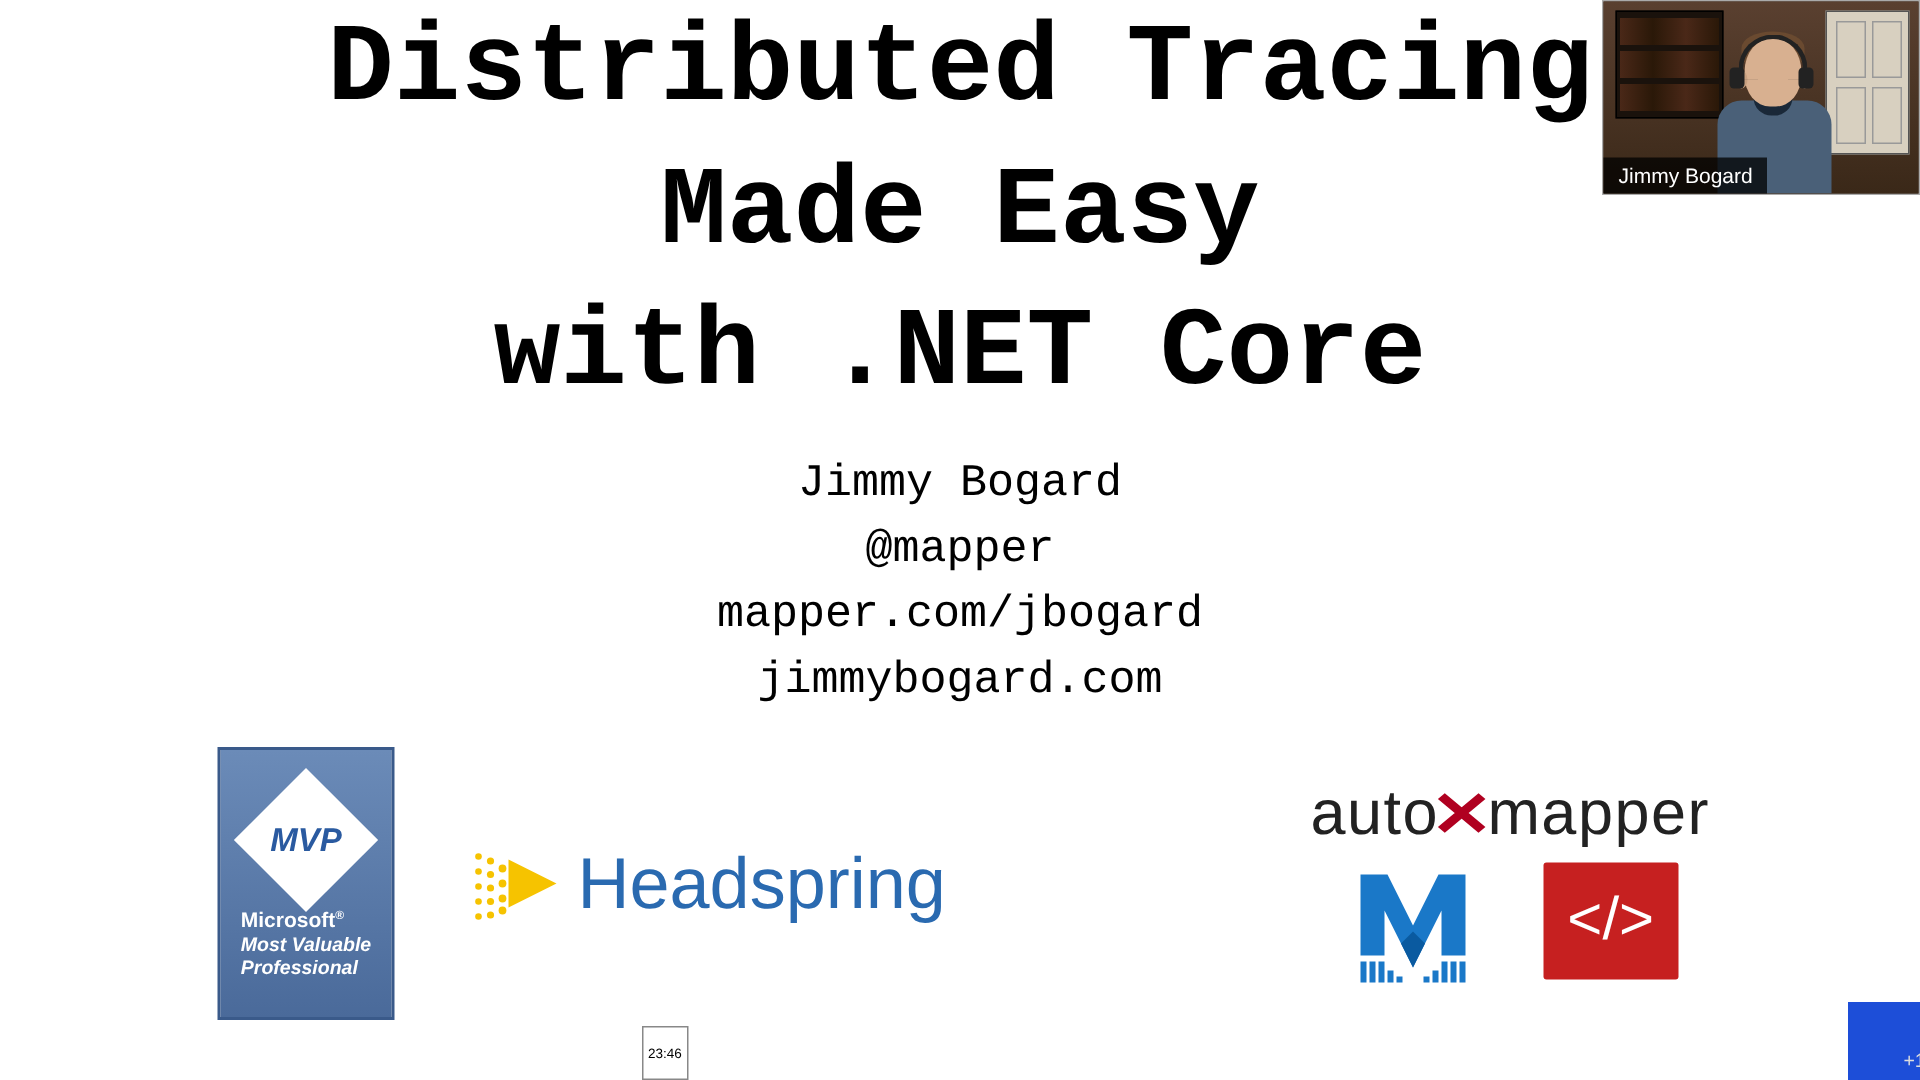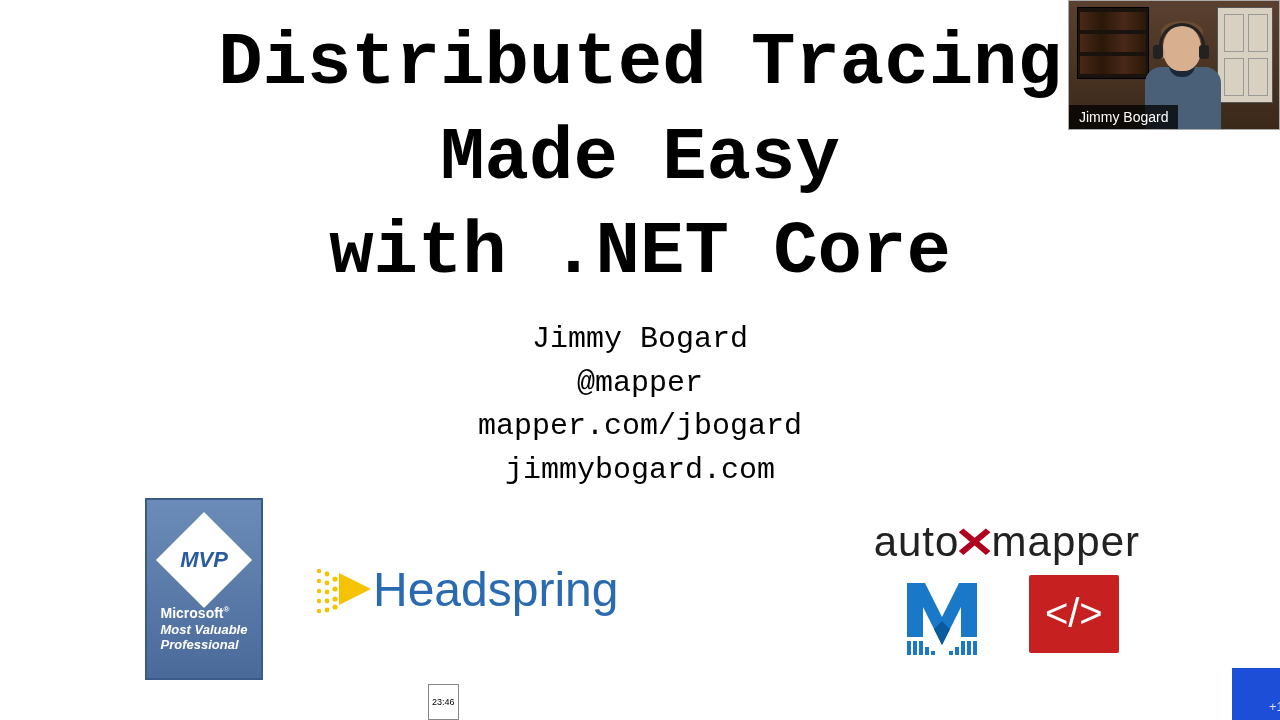--- a/index.html
+++ b/index.html
@@ -15,21 +15,21 @@
       width: 100%;
       height: 100%;
       position: relative;
     }
     .title {
       text-align: center;
       font-size: 74px;
       font-weight: bold;
       color: #000;
       line-height: 1.28;
-      padding-top: 16px;
+      padding-top: 0px;
       white-space: nowrap;
     }
     .author-info {
       text-align: center;
       font-size: 30px;
       color: #000;
       line-height: 1.45;
       margin-top: 18px;
     }
     .logos {
@@ -84,20 +84,21 @@
       text-align: left;
       margin-top: 11px;
       line-height: 1.2;
     }
     .mvp-text .ms { font-weight: bold; font-size: 14px; }
     .mvp-text .mv { font-style: italic; font-weight: bold; }
     
     .headspring-logo {
       display: flex;
       align-items: center;
+      gap: 12px;
       font-family: Arial, sans-serif;
     }
     .headspring-burst {
       position: relative;
       width: 60px;
       height: 56px;
     }
     .headspring-name {
       font-size: 48px;
       color: #2a6ab0;

